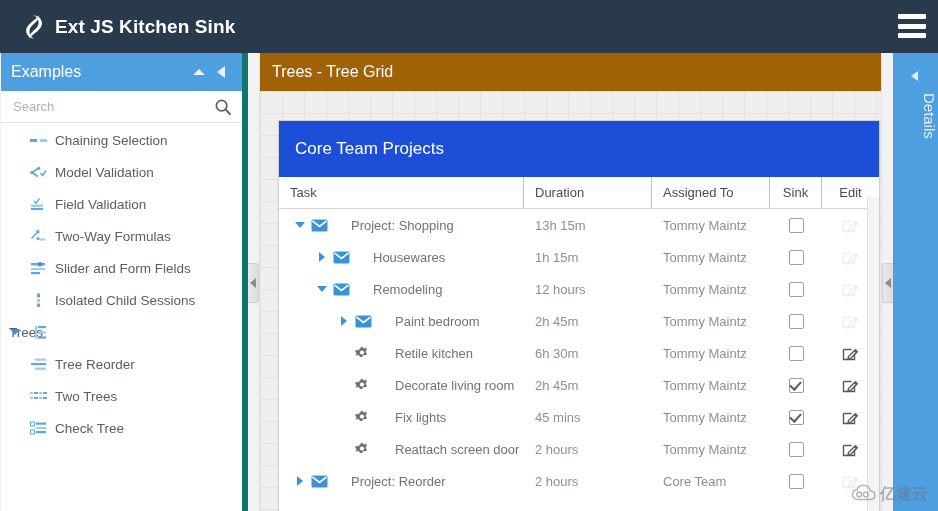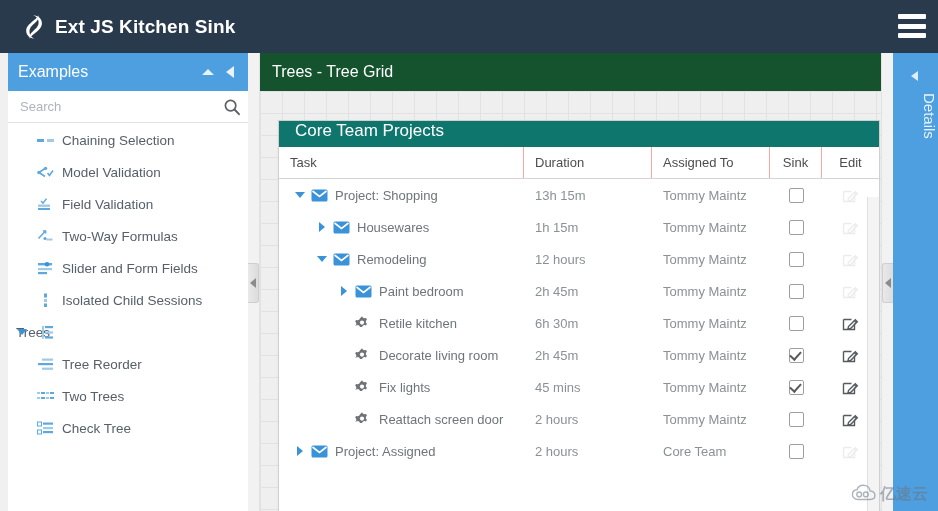--- a/index.html
+++ b/index.html
@@ -37,23 +37,23 @@
     width: 28px; height: 24px;
     display: flex; flex-direction: column; justify-content: space-between;
     cursor: pointer;
   }
   .hamburger span {
     display: block; height: 5px; background: #ffffff; border-radius: 1px;
   }
 
   
   .left-panel {
-    position: absolute; left: 8px; top: 53px; width: 248px; height: 458px;
+    position: absolute; left: 1px; top: 53px; width: 248px; height: 458px;
     background: #404040;
-    border-right: 5px solid #0f766e;
+    border-right: 7px solid #0f766e;
     overflow: hidden;
   }
   .left-header {
     height: 38px; background: #4d9fe0; color: #ffffff;
     display: flex; align-items: center; padding: 0 10px;
     position: relative;
   }
   .left-header .lh-title { font-size: 16px; flex: 1; }
   .lh-tool {
     width: 22px; height: 22px; display: flex;
@@ -135,21 +135,21 @@
   .split-right .split-tab {
     border-radius: 3px 0 0 3px; border: 1px solid #cfcfcf; border-right: 0;
   }
 
   
   .center {
     position: absolute; left: 260px; top: 53px; width: 621px; height: 458px;
     overflow: hidden;
   }
   .center-header {
-    height: 38px; background: #14532d; color: #fff;
+    height: 38px; background: #a16207; color: #fff;
     display: flex; align-items: center; padding: 0 12px;
     font-size: 16px;
   }
   .center-body {
     position: relative;
     height: 420px;
     background:
       repeating-linear-gradient(to right, #e2e2e2 0 1px, transparent 1px 22px),
       repeating-linear-gradient(to bottom, #e2e2e2 0 1px, transparent 1px 22px),
       #efefef;
@@ -159,22 +159,22 @@
   
   .grid-panel {
     position: absolute; left: 18px; top: 29px;
     width: 602px; height: 395px;
     background: #ffffff;
     border: 1px solid #d0d0d0;
     box-shadow: 0 1px 2px rgba(0,0,0,.06);
     overflow: hidden;
   }
   .grid-title {
-    height: 26px; background: #0f766e; color: #ffffff;
-    display: flex; align-items: flex-start; padding: 0 16px;
+    height: 56px; background: #1d4ed8; color: #ffffff;
+    display: flex; align-items: center; padding: 0 16px;
     font-size: 17px;
   }
   .grid-head {
     display: flex; height: 32px; background: #ffffff;
     border-bottom: 1px solid #d4d4d4;
     color: #4c4c4c; font-size: 13px;
   }
   .gh {
     display: flex; align-items: center; padding: 0 11px;
     border-right: 1px solid #fca5a5; height: 100%;
@@ -205,21 +205,21 @@
     width: 0; height: 0;
     border-left: 5px solid transparent; border-right: 5px solid transparent;
     border-top: 6px solid #3a93d8;
   }
   .tw-arrow-right {
     width: 0; height: 0;
     border-top: 5px solid transparent; border-bottom: 5px solid transparent;
     border-left: 6px solid #3a93d8;
   }
   .tw-ico { width: 20px; height: 16px; flex: none; display:flex; align-items:center; }
-  .tw-text { margin-left: 4px; }
+  .tw-text { margin-left: 20px; }
 
   .cbx {
     width: 15px; height: 15px; border: 1px solid #9aa0a6;
     border-radius: 2px; background: #fff; cursor: pointer;
     position: relative;
   }
   .cbx.checked::after {
     content: ""; position: absolute;
     left: 2px; top: 0px; width: 5px; height: 9px;
     border: solid #5a5a5a; border-width: 0 2px 2px 0;
@@ -711,21 +711,21 @@
                 <div class="tree-cell" style="padding-left: 10px;">
                   <span class="tw-expander">
                     <i class="tw-arrow-right"></i>
                   </span>
                   <span class="tw-ico">
                     <svg width="17" height="13" viewBox="0 0 17 13" aria-hidden="true">
                       <rect x="0.5" y="0.5" width="16" height="12" rx="1.5" fill="#3a93d8"></rect>
                       <path d="M1.5 2 L8.5 7.5 L15.5 2" fill="none" stroke="#ffffff" stroke-width="1.6"></path>
                     </svg>
                   </span>
-                  <span class="tw-text">Project: Assigned</span>
+                  <span class="tw-text">Project: Reorder</span>
                 </div>
               </div>
               <div class="gc col-dur" style="padding-left: 11px;">
                 <span>2 hours</span>
               </div>
               <div class="gc col-asgn" style="padding-left: 11px;">
                 <span>Core Team</span>
               </div>
               <div class="gc col-done">
                 <span class="cbx"></span>

